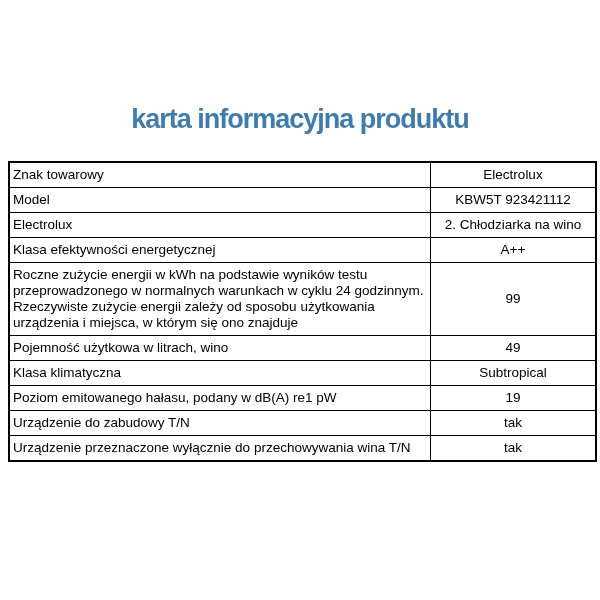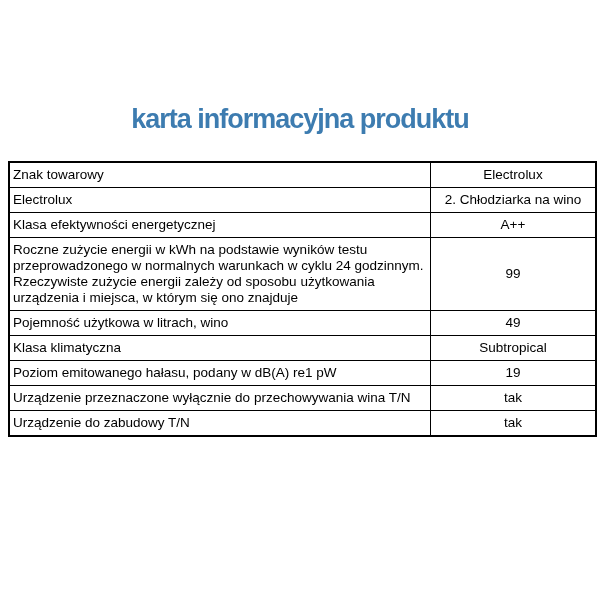--- a/index.html
+++ b/index.html
@@ -54,20 +54,24 @@
 <div class="page">
   <h1 class="page-title" style="color: rgb(61, 124, 176);">karta informacyjna produktu</h1>
 
   <table class="spec-table">
     <tbody>
         <tr>
           <td class="label-cell">Znak towarowy</td>
           <td class="value-cell">Electrolux</td>
         </tr>
         <tr>
+          <td class="label-cell">Model</td>
+          <td class="value-cell">KBW5T 923421112</td>
+        </tr>
+        <tr>
           <td class="label-cell">Electrolux</td>
           <td class="value-cell">2. Chłodziarka na wino</td>
         </tr>
         <tr>
           <td class="label-cell">Klasa efektywności energetycznej</td>
           <td class="value-cell">A++</td>
         </tr>
         <tr>
           <td class="label-cell">Roczne zużycie energii w kWh na podstawie wyników testu przeprowadzonego w normalnych warunkach w cyklu 24 godzinnym. Rzeczywiste zużycie energii zależy od sposobu użytkowania urządzenia i miejsca, w którym się ono znajduje</td>
           <td class="value-cell">99</td>
@@ -78,22 +82,22 @@
         </tr>
         <tr>
           <td class="label-cell">Klasa klimatyczna</td>
           <td class="value-cell">Subtropical</td>
         </tr>
         <tr>
           <td class="label-cell">Poziom emitowanego hałasu, podany w dB(A) re1 pW</td>
           <td class="value-cell">19</td>
         </tr>
         <tr>
-          <td class="label-cell">Urządzenie przeznaczone wyłącznie do przechowywania wina T/N</td>
+          <td class="label-cell">Urządzenie do zabudowy T/N</td>
           <td class="value-cell">tak</td>
         </tr>
         <tr>
-          <td class="label-cell">Urządzenie do zabudowy T/N</td>
+          <td class="label-cell">Urządzenie przeznaczone wyłącznie do przechowywania wina T/N</td>
           <td class="value-cell">tak</td>
         </tr>
       </tbody>
   </table>
 </div>
 
 </body></html>

